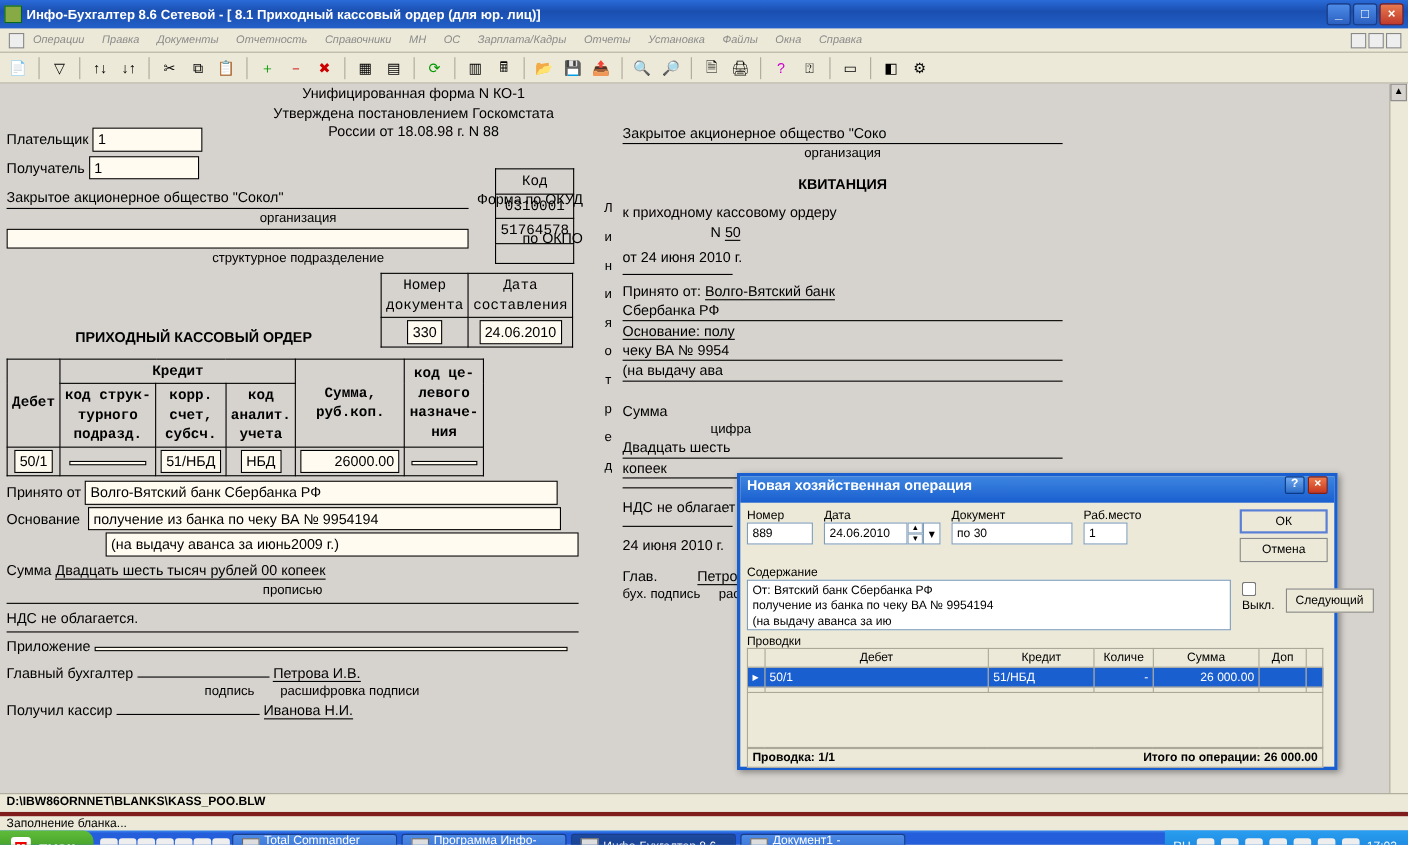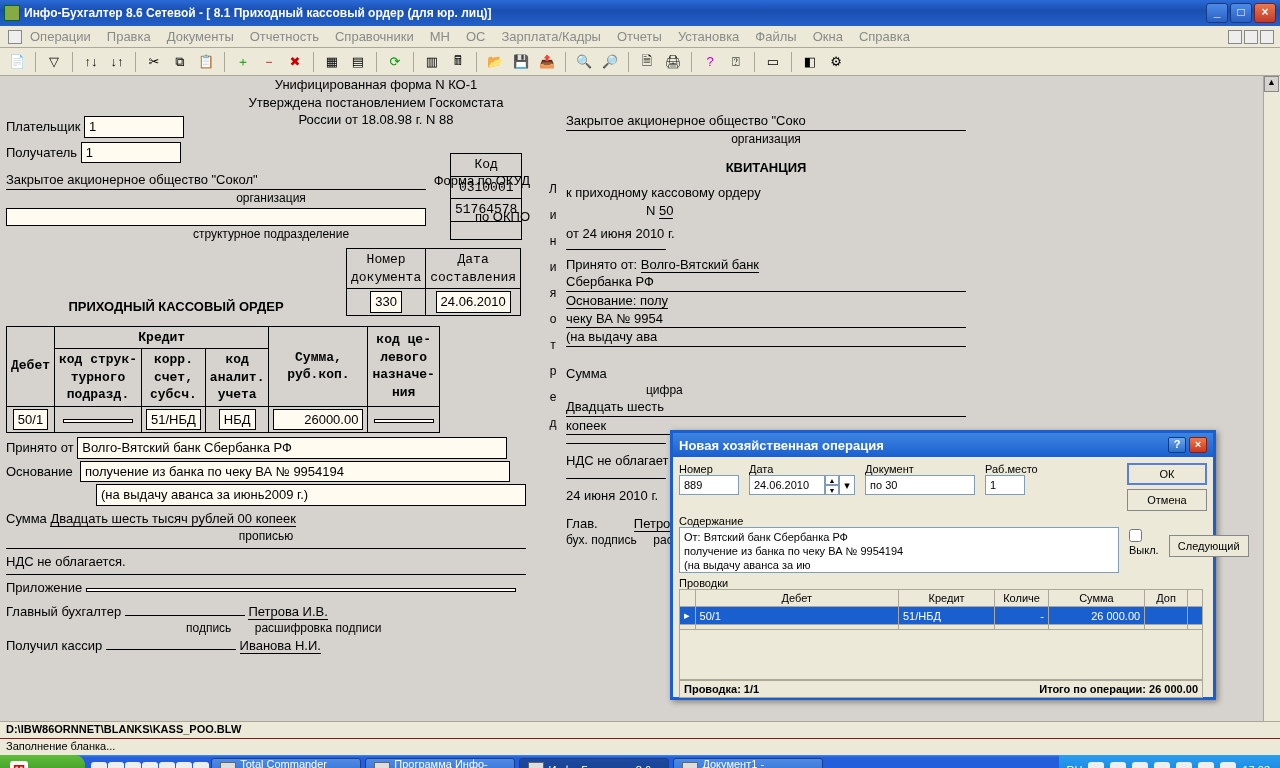--- a/index.html
+++ b/index.html
@@ -3,50 +3,50 @@
 <meta charset="utf-8">
 <style>
   * { box-sizing: border-box; margin: 0; padding: 0; font-family: Tahoma, Arial, sans-serif; }
   body { width: 1280px; height: 768px; overflow: hidden; background: #d6d3ce; font-size: 11px; }
   .titlebar { height: 26px; background: linear-gradient(to bottom,#2a6bd8 0%,#1a4fb0 40%,#2360c9 100%); color: #fff; display: flex; align-items: center; padding: 0 4px; }
   .titlebar .icon { width: 16px; height: 16px; background: #8a4; margin-right: 4px; border: 1px solid #062; }
   .titlebar .title { flex: 1; font-weight: bold; font-size: 12px; }
   .winbtn { width: 22px; height: 20px; margin-left: 2px; background: linear-gradient(#4e8ce8,#2b60c0); border: 1px solid #1a3a80; color: #fff; font-weight: bold; text-align: center; line-height: 16px; border-radius: 3px; font-size: 12px; }
   .winbtn.close { background: linear-gradient(#e87a4e,#c03a2b); border-color: #801a1a; }
   .menubar { height: 22px; background: #ece9d8; border-bottom: 1px solid #aca899; display: flex; align-items: center; padding: 0 6px; }
-  .menubar span { margin: 0 8px; color: #8a8a8a; font-size: 13px; }
+  .menubar span { margin: 0 8px; color: #8a8a8a; font-size: 10px; font-style: italic; }
   .mini { width: 14px; height: 14px; border: 1px solid #888; background: #eee; margin-left: 2px; display: inline-block; }
   .toolbar { height: 28px; background: #ece9d8; border-bottom: 1px solid #aca899; display: flex; align-items: center; padding: 2px 6px; gap: 4px; }
   .tbtn { width: 22px; height: 22px; border: 1px solid transparent; display: flex; align-items: center; justify-content: center; font-size: 13px; }
   .sep { width: 1px; height: 20px; background: #aca899; margin: 0 3px; }
   .workspace { position: relative; width: 100%; height: 662px; background: #d6d3ce; font-family: "Courier New", monospace; font-size: 13px; color: #000; overflow: hidden; }
   .form { position: absolute; left: 6px; top: 0; width: 1252px; line-height: 1.35; }
   .inp  { background: #fffbf0; border: 1px solid #000; padding: 1px 4px; display: inline-block; }
   table.grid { border-collapse: collapse; }
   table.grid td, table.grid th { border: 1px solid #000; padding: 2px 4px; text-align: center; font-family: "Courier New", monospace; font-size: 13px; }
   .small { font-size: 12px; }
   .u { border-bottom: 1px solid #000; }
   
   .dlg { position: absolute; left: 670px; top: 354px; width: 546px; height: 270px; border: 3px solid #1a5fd0; background: #ece9d8; box-shadow: 2px 2px 6px rgba(0,0,0,.4); }
-  .dlg .dtitle { height: 24px; background: linear-gradient(to bottom,#3d85e0 0%,#1a5fd0 100%); color: #fff; display: flex; align-items: center; padding: 0 6px; font-weight: bold; }
+  .dlg .dtitle { height: 24px; background: linear-gradient(to bottom,#3d85e0 0%,#1a5fd0 100%); color: #fff; display: flex; padding: 0 6px; font-weight: bold; }
   .dlg .dtitle .sp { flex: 1; }
   .dlg .dbtn { width: 18px; height: 16px; background: linear-gradient(#6fa8f0,#2d6dc8); border: 1px solid #0a3a88; margin-left: 3px; border-radius: 2px; color: #fff; font-size: 11px; text-align: center; line-height: 13px; font-weight: bold; }
   .dlg .dbtn.cls { background: linear-gradient(#ef7a4a,#c83820); border-color: #8a1c0c; }
   .dlgbody { padding: 6px; font-family: Tahoma, Arial; font-size: 11px; position: relative; }
   .lbl { font-size: 11px; color: #000; }
   .tinput { border: 1px solid #7f9db9; background: #fff; height: 20px; padding: 2px 4px; font-size: 11px; }
   .btn3d { width: 80px; height: 22px; border: 1px solid #888; background: #ece9d8; font-size: 11px; }
   .btn3d:focus, .btn3d.def { border: 2px solid #5a7fd6; }
   .tarea { border: 1px solid #7f9db9; background: #fff; padding: 3px 4px; font-size: 11px; width: 440px; height: 46px; line-height: 1.25; white-space: pre-line; }
   .pgrid { width: 524px; border-collapse: collapse; font-size: 11px; }
   .pgrid th, .pgrid td { border: 1px solid #aca899; padding: 2px 4px; background: #ece9d8; }
   .pgrid th { background: #ece9d8; font-weight: normal; text-align: center; }
   .pgrid tr.sel td { background: #1a5fd0; color: #fff; }
   .statusline { border-top: 1px solid #aca899; background: #ece9d8; height: 17px; padding: 1px 6px; font-size: 11px; }
-  .statusbar { height: 17px; background: #ece9d8; border-top: 1px solid #7f1d1d; padding: 1px 6px; font-size: 11px; }
+  .statusbar { height: 17px; background: #ece9d8; border-top: 4px solid #7f1d1d; padding: 1px 6px; font-size: 11px; }
   
   .taskbar { height: 30px; background: linear-gradient(to bottom,#3e8cf0 0%,#245edb 8%,#245edb 92%,#1a44a8 100%); display: flex; align-items: center; }
   .start { height: 100%; padding: 0 18px 0 10px; background: linear-gradient(to bottom,#5fbc3a,#2e8a1a); color: #fff; font-style: italic; font-weight: bold; font-size: 15px; display: flex; align-items: center; border-radius: 0 10px 10px 0; }
   .task { height: 24px; margin: 0 2px; padding: 0 8px; display: flex; align-items: center; color: #fff; font-size: 11px; background: linear-gradient(#4e8ce8,#2c63c3); border: 1px solid #1a3f8a; border-radius: 3px; min-width: 150px; max-width: 150px; }
   .task.active { background: linear-gradient(#1d4aa0,#153a80); }
   .task .ti { width: 16px; height: 16px; margin-right: 4px; background: #ddd; border: 1px solid #666; }
   .tray { margin-left: auto; height: 100%; background: linear-gradient(#2a9ef0,#1078d0); display: flex; align-items: center; gap: 6px; padding: 0 10px 0 8px; color: #fff; font-size: 11px; }
   .tric { width: 16px; height: 16px; background: #eee; border-radius: 3px; }
   .scrollbar-v { position: absolute; right: 0; top: 0; bottom: 0; width: 17px; background: #ece9d8; border-left: 1px solid #aca899; }
   .sb-btn { width: 15px; height: 16px; background: #d6d3ce; border: 1px solid #888; position: absolute; left: 0; font-size: 9px; text-align: center; }

